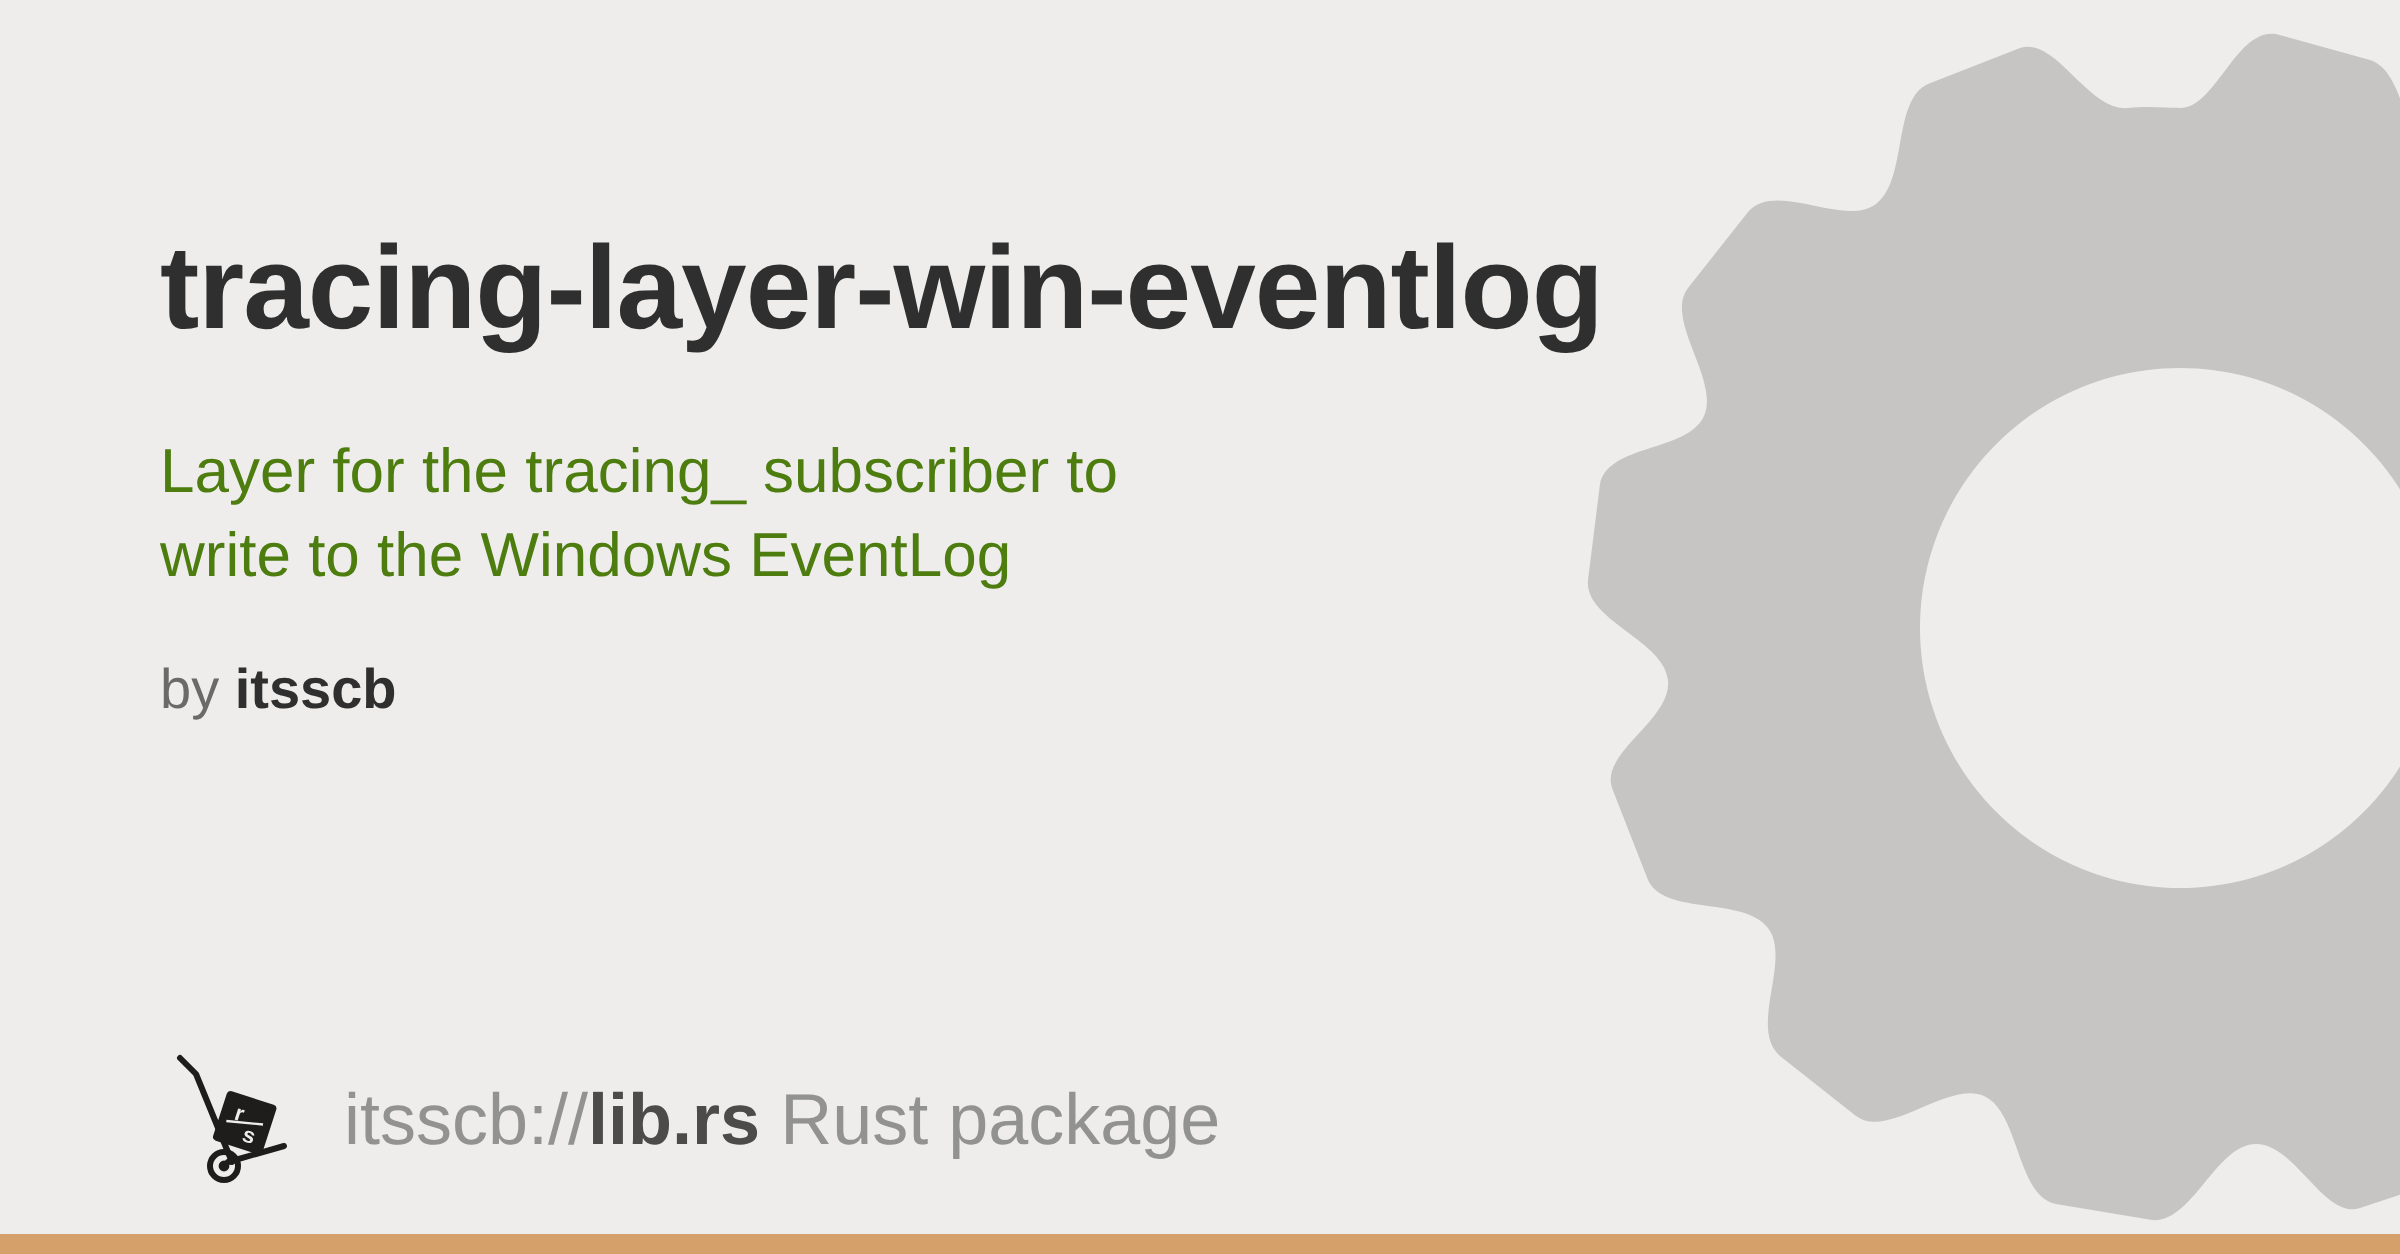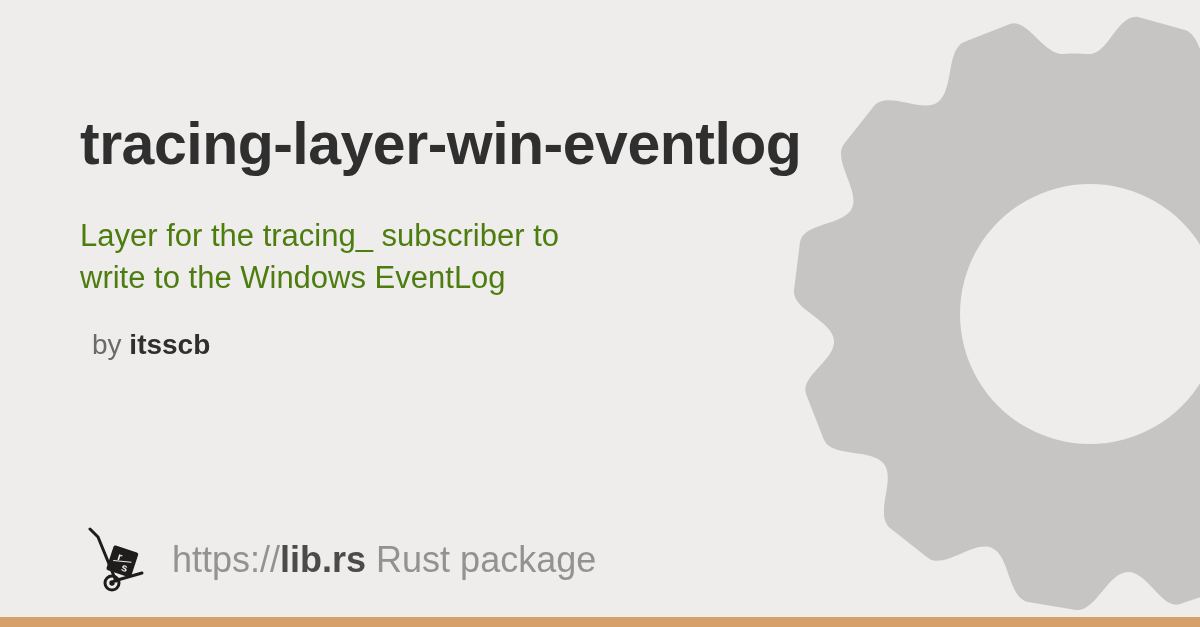--- a/index.html
+++ b/index.html
@@ -36,21 +36,20 @@
     font-size: 31px;
     font-weight: 400;
     color: #4d7c0f;
     line-height: 1.35;
     max-width: 520px;
     margin-bottom: 30px;
   }
   .byline {
     font-size: 28px;
     color: #4b4a49;
-    margin-left: 12px;
   }
   .byline .by { color: #6c6a68; font-weight: 400; }
   .byline .author { color: #2f2f2f; font-weight: 700; }
   .footer {
     position: absolute;
     left: 80px;
     bottom: 34px;
     display: flex;
     align-items: center;
     gap: 22px;
@@ -157,17 +156,17 @@
 
       <g transform="translate(34,18) rotate(18)">
         <rect x="0" y="0" width="26" height="26" rx="2" fill="#1e1d1c"></rect>
         <text x="7" y="13" font-size="11" font-family="Arial" font-weight="700" fill="#eeedec">r</text>
         <text x="14" y="22" font-size="11" font-family="Arial" font-weight="700" fill="#eeedec">s</text>
         <line x1="4" y1="15" x2="22" y2="11" stroke="#eeedec" stroke-width="1.2"></line>
       </g>
     </svg>
   </div>
   <div class="source-line">
-    <span>https://</span><span class="domain">lib.rs</span><span> Rust package</span>
+    <span>itsscb://</span><span class="domain">lib.rs</span><span> Rust package</span>
   </div>
 </div>
 
 <div class="accent-bar"></div>
 
 </body></html>

